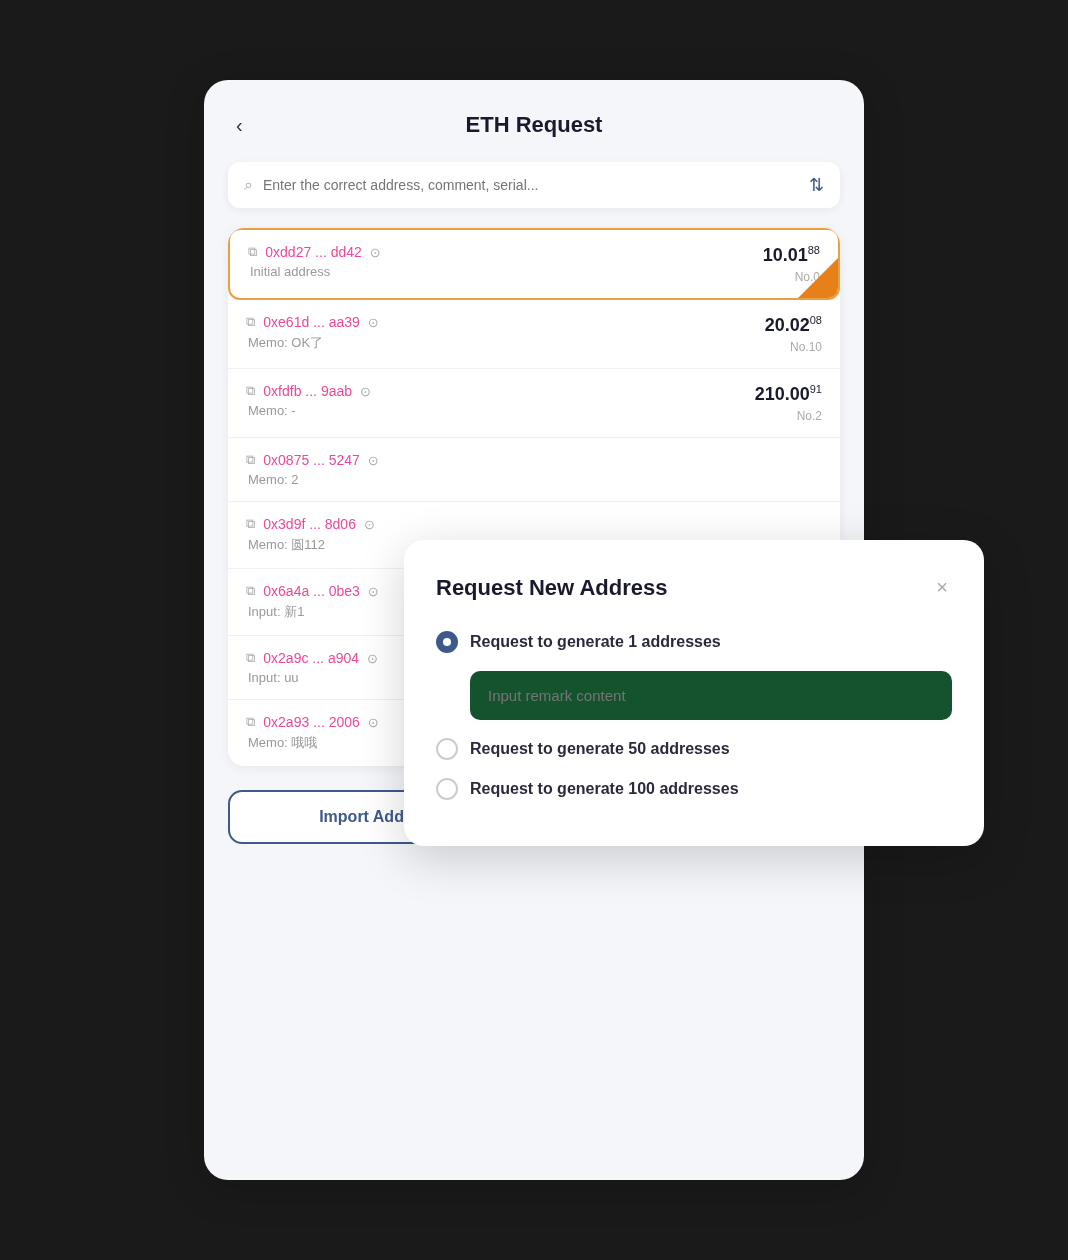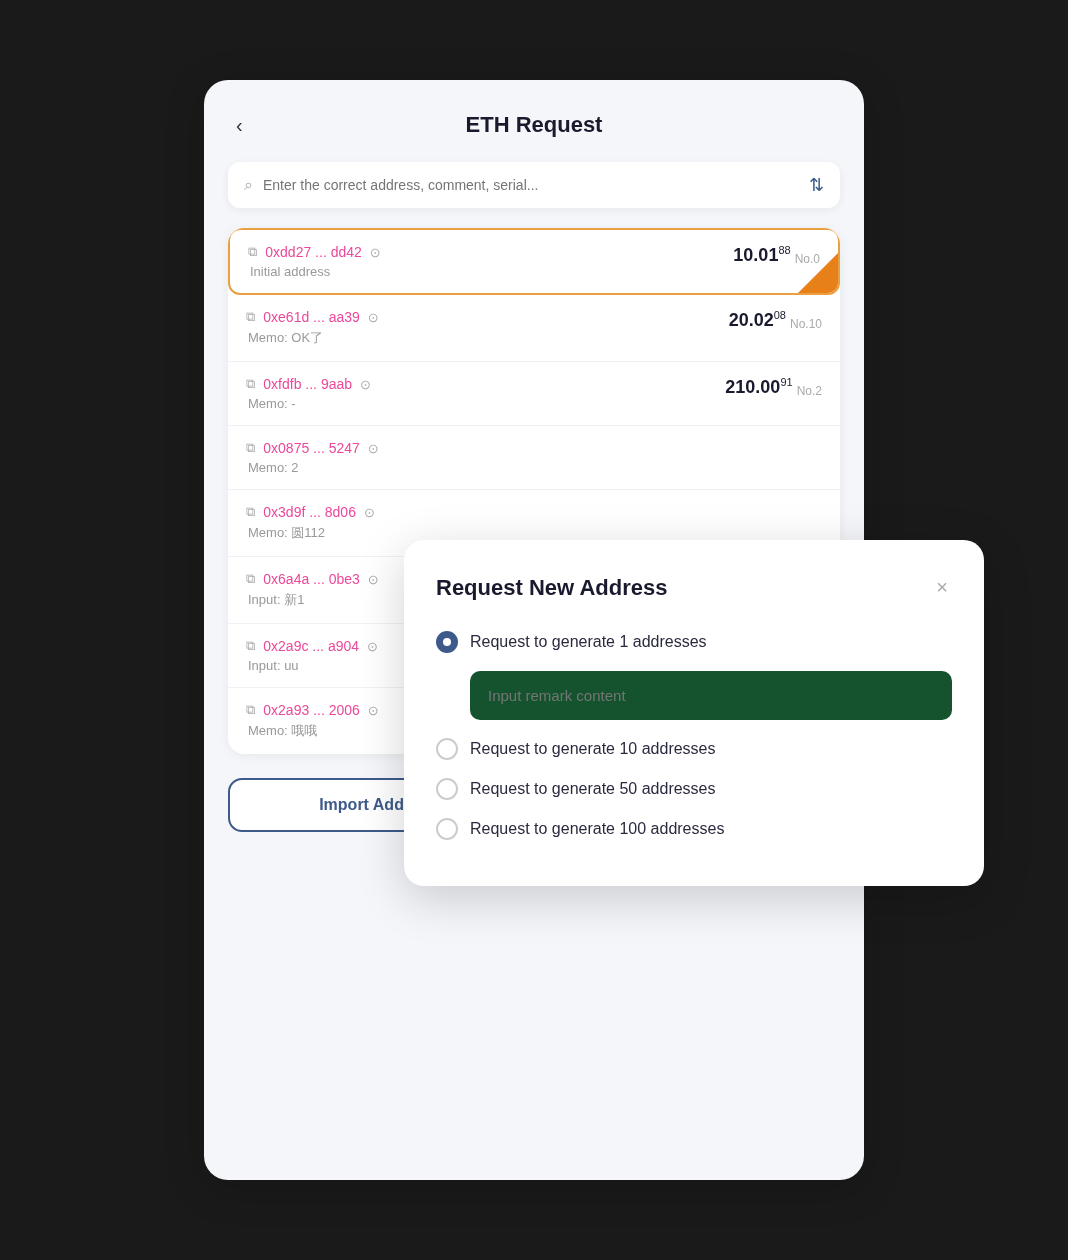--- a/index.html
+++ b/index.html
@@ -140,21 +140,21 @@
     }
 
     .address-memo {
       font-size: 13px;
       color: #999;
       margin-left: 2px;
     }
 
     .address-right {
       display: flex;
-      flex-direction: row;
+      flex-direction: column;
       align-items: flex-end;
       gap: 4px;
     }
 
     .amount {
       font-size: 18px;
       font-weight: 700;
       color: #1a1a2e;
     }
 
@@ -244,20 +244,21 @@
       cursor: pointer;
       padding: 4px;
     }
 
     .radio-option {
       display: flex;
       align-items: center;
       gap: 12px;
       margin-bottom: 18px;
       cursor: pointer;
+      font-weight: bold;
     }
 
     .radio-circle {
       width: 22px;
       height: 22px;
       border-radius: 50%;
       border: 2px solid #ccc;
       display: flex;
       align-items: center;
       justify-content: center;
@@ -437,24 +438,20 @@
     <div class="radio-option">
       <div class="radio-circle checked">
       </div>
       <span class="radio-label">Request to generate 1 addresses</span>
     </div>
 
     
     <input class="remark-input" type="text" placeholder="Input remark content" style="">
 
     
-    <div class="radio-option">
-      <div class="radio-circle"></div>
-      <span class="radio-label">Request to generate 10 addresses</span>
-    </div>
 
     
     <div class="radio-option">
       <div class="radio-circle"></div>
       <span class="radio-label">Request to generate 50 addresses</span>
     </div>
 
     
     <div class="radio-option">
       <div class="radio-circle"></div>

